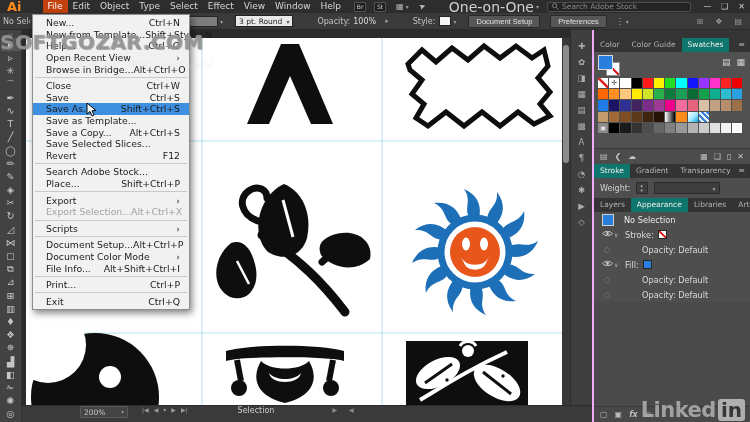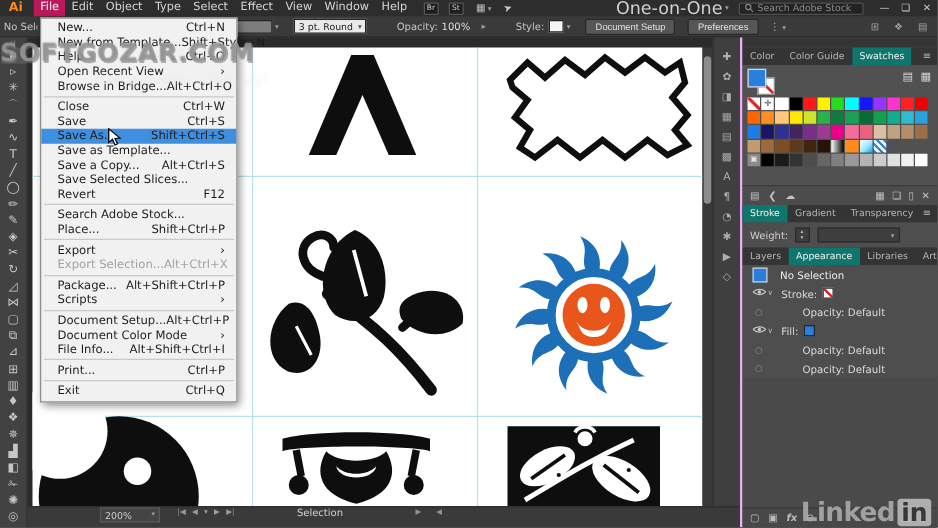--- a/index.html
+++ b/index.html
@@ -3,30 +3,30 @@
 <meta charset="utf-8">
 <style>
   *{box-sizing:border-box;margin:0;padding:0}
   html,body{width:750px;height:422px;overflow:hidden;background:#222}
   body{font-family:"DejaVu Sans","Liberation Sans",sans-serif}
   .app{position:relative;width:750px;height:422px;background:#3c3c3c;overflow:hidden}
 
   
   .titlebar{position:absolute;left:0;top:0;width:750px;height:13px;background:#2d2d2d;
     display:flex;align-items:center;font-size:9px;color:#d6d6d6;z-index:30}
-  .ai-logo{color:#ff8a1e;font-weight:bold;font-size:10px;padding:0 9px 0 7px}
+  .ai-logo{color:#ff8a1e;font-weight:bold;font-size:13px;padding:0 21px 0 7px}
   .tb-menu{padding:0 5px;height:13px;line-height:13px;cursor:default;white-space:nowrap}
-  .tb-menu.open{background:#be185d;color:#fff}
+  .tb-menu.open{background:#c2410c;color:#fff}
   .app-sq{width:12px;height:10px;background:#1e1e1e;border:1px solid #555;color:#cfcfcf;
     font-size:6px;line-height:8px;text-align:center;margin-left:8px;border-radius:1px}
   .ws-icon{margin-left:10px;font-size:8px;color:#bbb}
   .caret{font-size:6px;color:#9a9a9a;margin-left:2px}
   .share-icon{margin-left:10px;color:#c9c9c9;font-size:8px;transform:rotate(-20deg)}
   .workspace-name{margin-left:auto;font-size:14px;color:#d0d0d0}
-  .searchbox{display:flex;align-items:center;gap:3px;width:100px;height:10px;margin-left:8px;
+  .searchbox{display:flex;align-items:center;gap:3px;width:144px;height:10px;margin-left:8px;
     background:#232323;border:1px solid #4e4e4e;border-radius:2px;padding:0 4px;color:#8a8a8a;font-size:7.5px;overflow:hidden;white-space:nowrap}
   .winbtns{display:flex;align-items:center;gap:0;margin-left:8px}
   .winbtn{width:17px;text-align:center;font-size:8px;color:#c9c9c9;height:13px;line-height:13px}
 
   
   .optionsbar{position:absolute;left:0;top:13px;width:750px;height:17px;background:#3a3a3a;
     border-bottom:1px solid #2a2a2a;display:flex;align-items:center;font-size:8px;color:#cfcfcf;z-index:5}
   .ob-nosel{width:30px;overflow:hidden;white-space:nowrap;padding-left:3px;color:#c4c4c4}
   .ob-stroke-combo{width:33px;height:11px;background:#7d7d7d;border:1px solid #262626;margin-left:155px}
   .ob-combo-arrow{font-size:6px;color:#9a9a9a;margin-left:2px}
@@ -591,24 +591,20 @@
       <div class="mi">
         <span class="lbl">Export</span>
         <span class="accel">›</span>
       </div>
       <div class="mi dis">
         <span class="lbl">Export Selection...</span>
         <span class="accel">Alt+Ctrl+X</span>
       </div>
       <div class="msep"></div>
       <div class="mi">
-        <span class="lbl">Package...</span>
-        <span class="accel">Alt+Shift+Ctrl+P</span>
-      </div>
-      <div class="mi">
         <span class="lbl">Scripts</span>
         <span class="accel">›</span>
       </div>
       <div class="msep"></div>
       <div class="mi">
         <span class="lbl">Document Setup...</span>
         <span class="accel">Alt+Ctrl+P</span>
       </div>
       <div class="mi">
         <span class="lbl">Document Color Mode</span>

